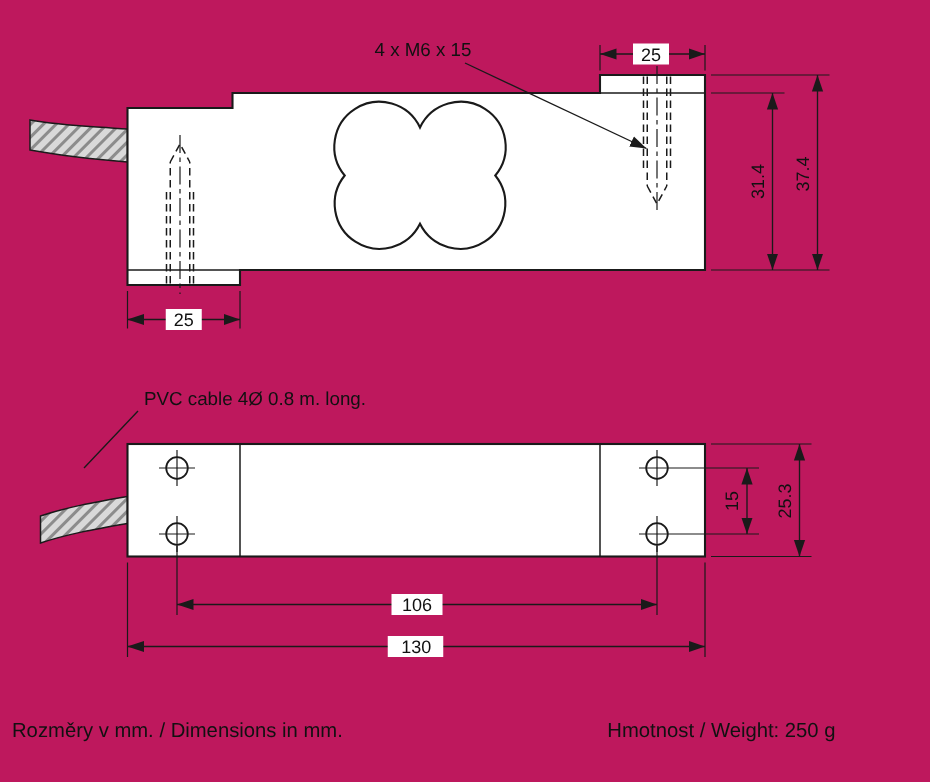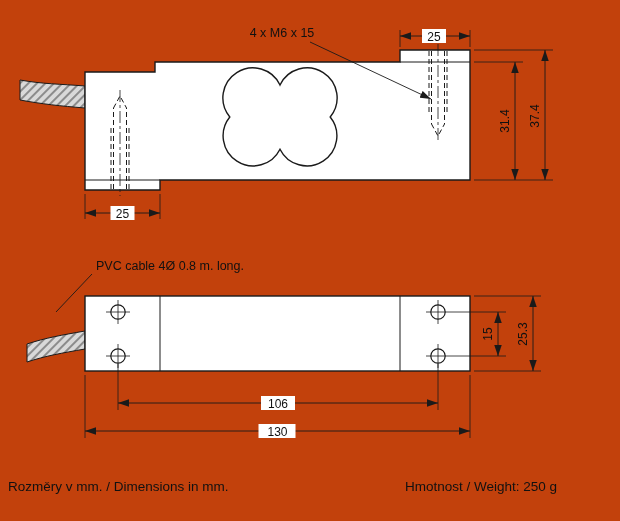--- a/index.html
+++ b/index.html
@@ -1,16 +1,16 @@
 <!DOCTYPE html>
 <html><head>
 <meta charset="utf-8">
 <style>
   html,body{margin:0;padding:0;background:#ffffff;}
-  #canvas{position:relative;width:620px;height:521px;background:#c2410c;overflow:hidden;
+  #canvas{position:relative;width:620px;height:521px;background:#be185d;overflow:hidden;
           font-family:"Liberation Sans", sans-serif;text-align:right;}
   svg{display:block;}
   .outline{fill:none;stroke:#1a1a1a;stroke-width:1.4;stroke-linejoin:miter;}
   .body-fill{fill:#ffffff;stroke:#1a1a1a;stroke-width:1.4;stroke-linejoin:miter;}
   .edge-thin{fill:none;stroke:#1a1a1a;stroke-width:1;}
   .hidden-line{fill:none;stroke:#1a1a1a;stroke-width:1;stroke-dasharray:5 3;}
   .center-line{fill:none;stroke:#1a1a1a;stroke-width:0.8;stroke-dasharray:12 3 3 3;}
   .ext-line{fill:none;stroke:#1a1a1a;stroke-width:0.8;}
   .dim-line{fill:none;stroke:#1a1a1a;stroke-width:0.9;}
   .leader{fill:none;stroke:#1a1a1a;stroke-width:0.9;}

